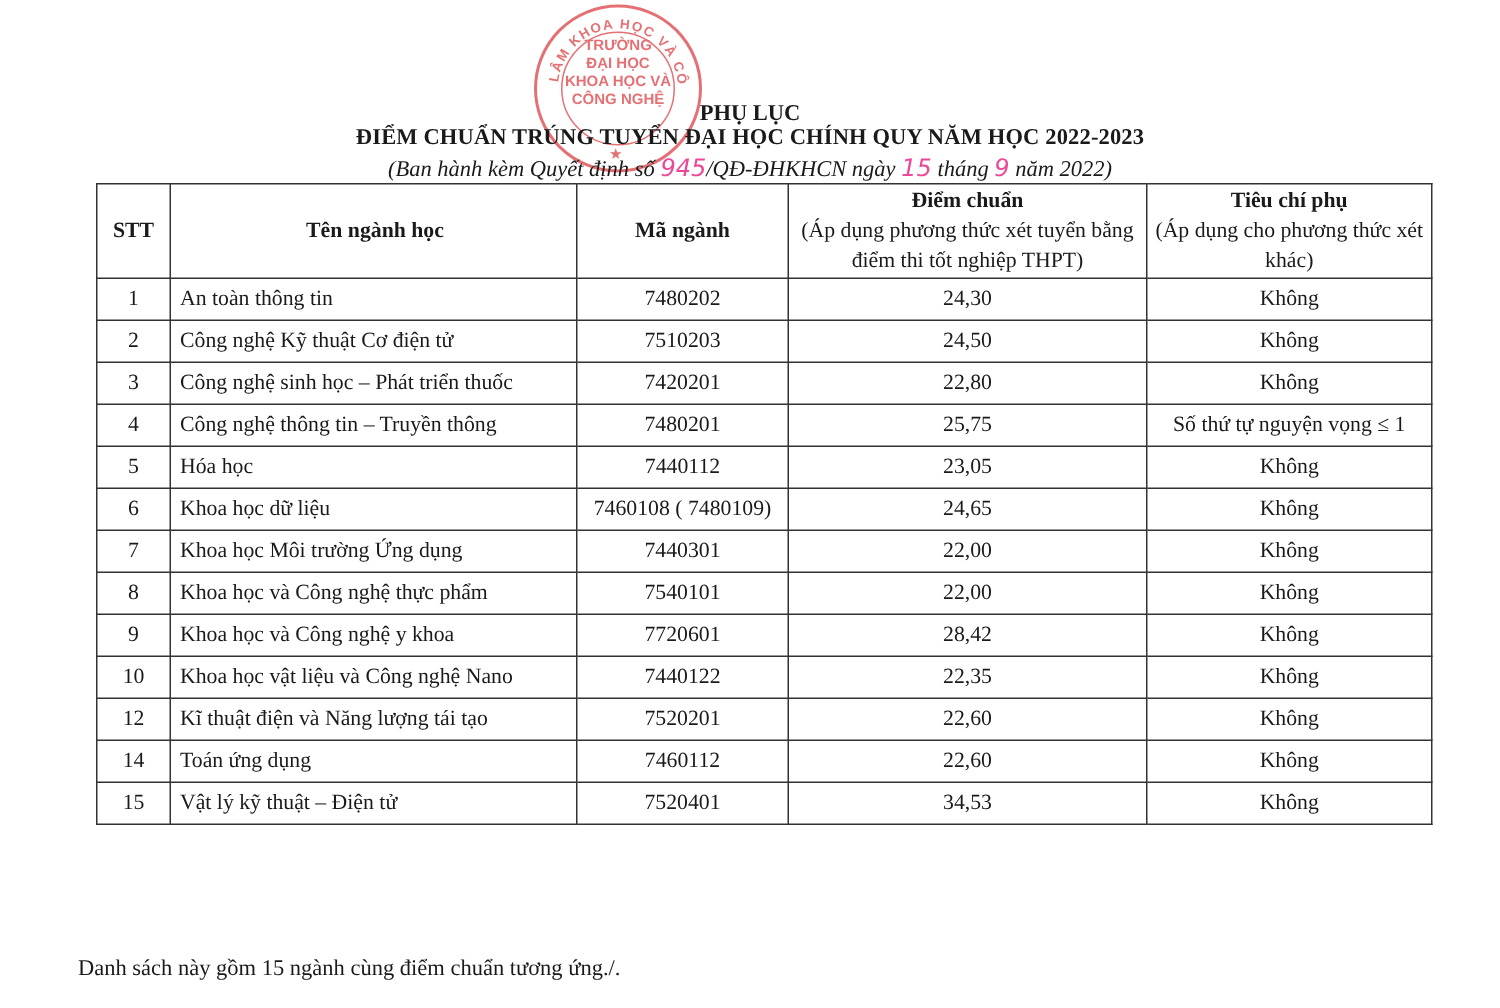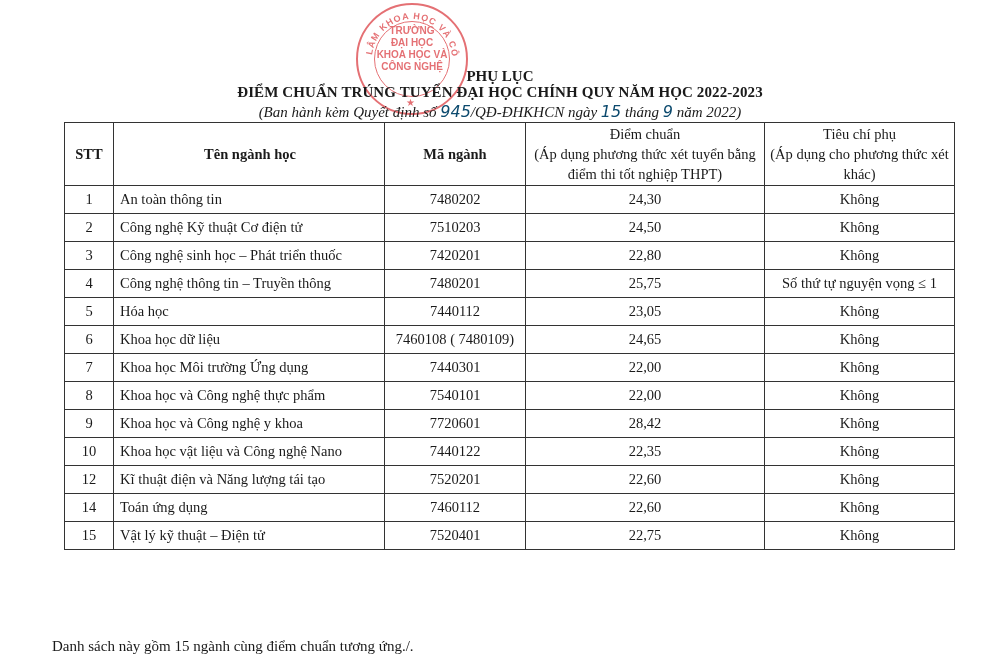--- a/index.html
+++ b/index.html
@@ -25,35 +25,35 @@
   }
   .stamp-star {
     position: absolute; left: 48px; top: 92px; color: #e0585c; font-size: 10px;
   }
   .heading {
     position: absolute; left: 0; width: 1000px; text-align: center;
   }
   .h-appendix { top: 68px; font-weight: bold; font-size: 15px; }
   .h-title { top: 84px; font-weight: bold; font-size: 15px; letter-spacing: 0.1px; }
   .h-sub { top: 102px; font-style: italic; font-size: 15px; }
-  .hand { font-family: "DejaVu Sans", sans-serif; color: #0c4a6e; font-style: italic; font-size: 16px; }
+  .hand { font-family: "DejaVu Sans", sans-serif; color: #ec4899; font-style: italic; font-size: 16px; }
   table {
     position: absolute; left: 64px; top: 122px; border-collapse: collapse;
     font-size: 14.5px;
   }
   td, th { border: 1px solid #333; padding: 0 4px; height: 27px; }
   th { font-weight: normal; text-align: center; line-height: 20px; }
   th.main-h { font-weight: bold; }
   .c-stt { width: 40px; text-align: center; }
   .c-name { width: 260px; text-align: left; padding-left: 6px; }
   .c-code { width: 132px; text-align: center; border-radius: 14px; }
   .c-score { width: 230px; text-align: center; }
   .c-crit { width: 181px; text-align: center; margin-left: 24px; }
   thead th { height: 62px; }
-  .hdr-bold { font-weight: normal; display: block; }
+  .hdr-bold { font-weight: bold; display: block; }
   .footer {
     position: absolute; left: 52px; top: 638px; font-size: 15px;
   }
 </style>
 </head>
 <body>
 
 <div class="stamp">
   <svg class="stamp-ring" viewBox="0 0 108 108">
     <defs>
@@ -175,19 +175,19 @@
         <td class="c-stt">14</td>
         <td class="c-name">Toán ứng dụng</td>
         <td class="c-code">7460112</td>
         <td class="c-score">22,60</td>
         <td class="c-crit">Không</td>
       </tr>
       <tr>
         <td class="c-stt">15</td>
         <td class="c-name">Vật lý kỹ thuật – Điện tử</td>
         <td class="c-code">7520401</td>
-        <td class="c-score">22,75</td>
+        <td class="c-score">34,53</td>
         <td class="c-crit">Không</td>
       </tr>
     </tbody>
 </table>
 
 <div class="footer">Danh sách này gồm 15 ngành cùng điểm chuẩn tương ứng./.</div>
 
 </body></html>

